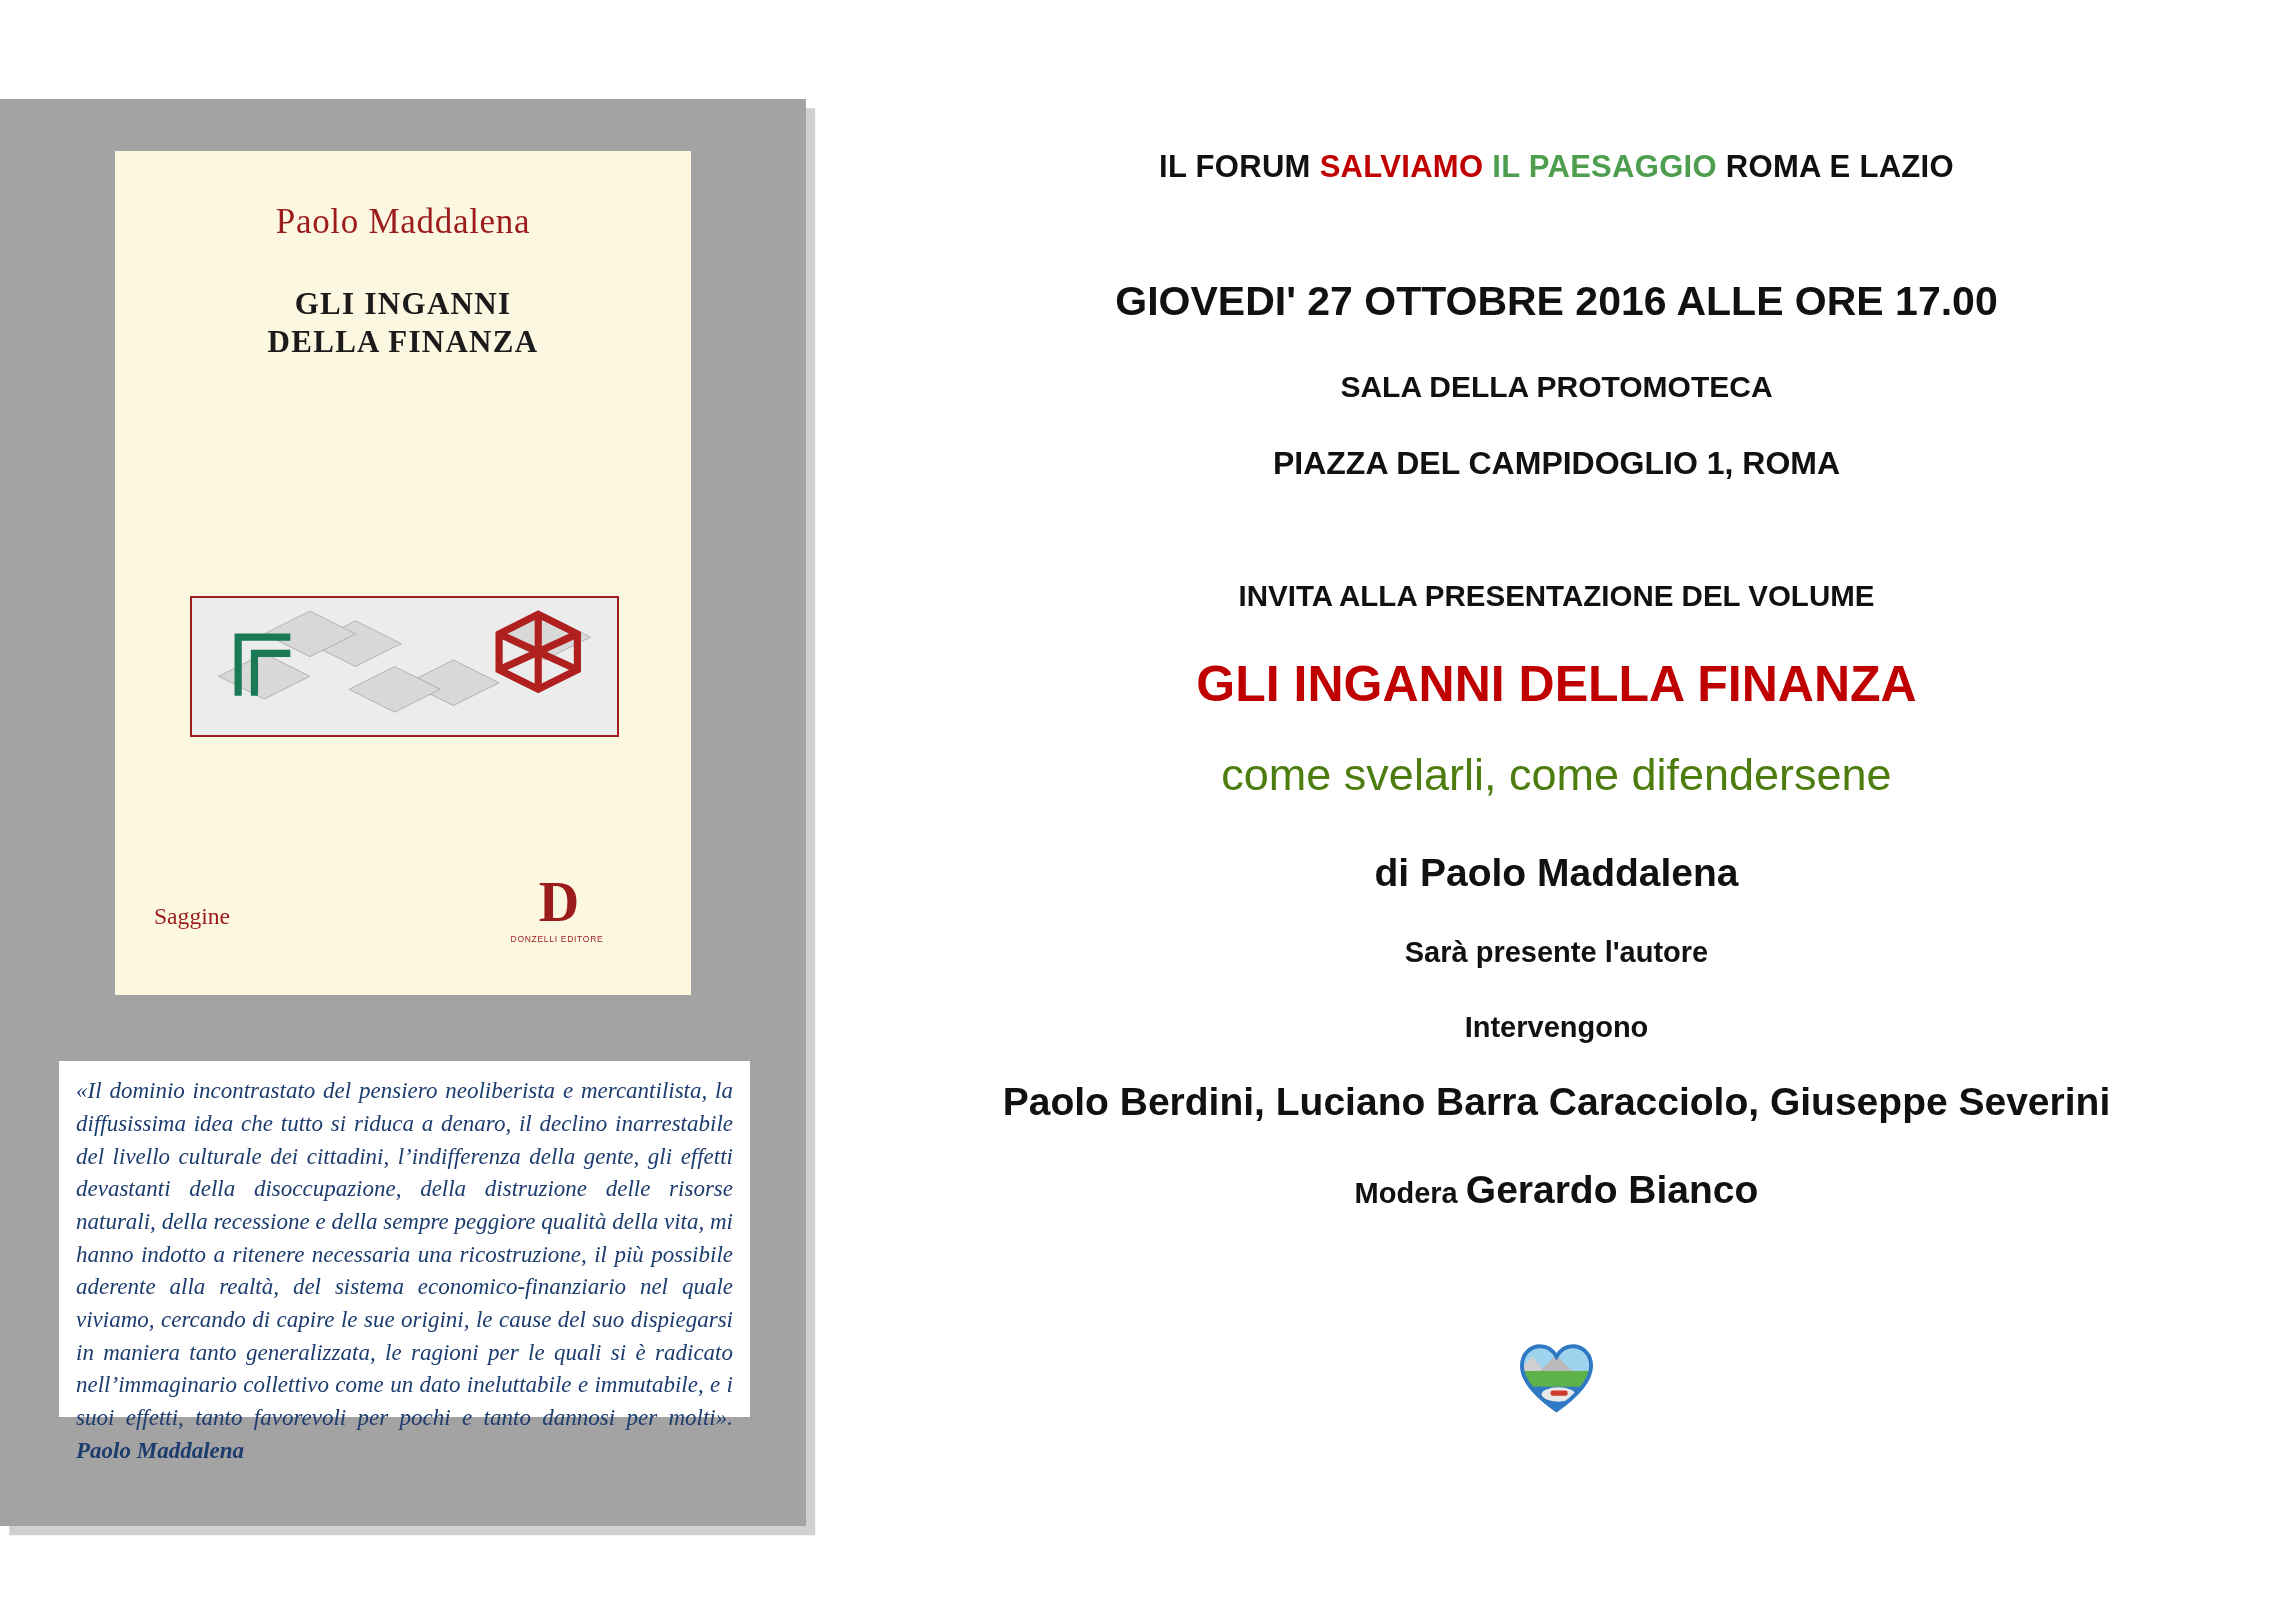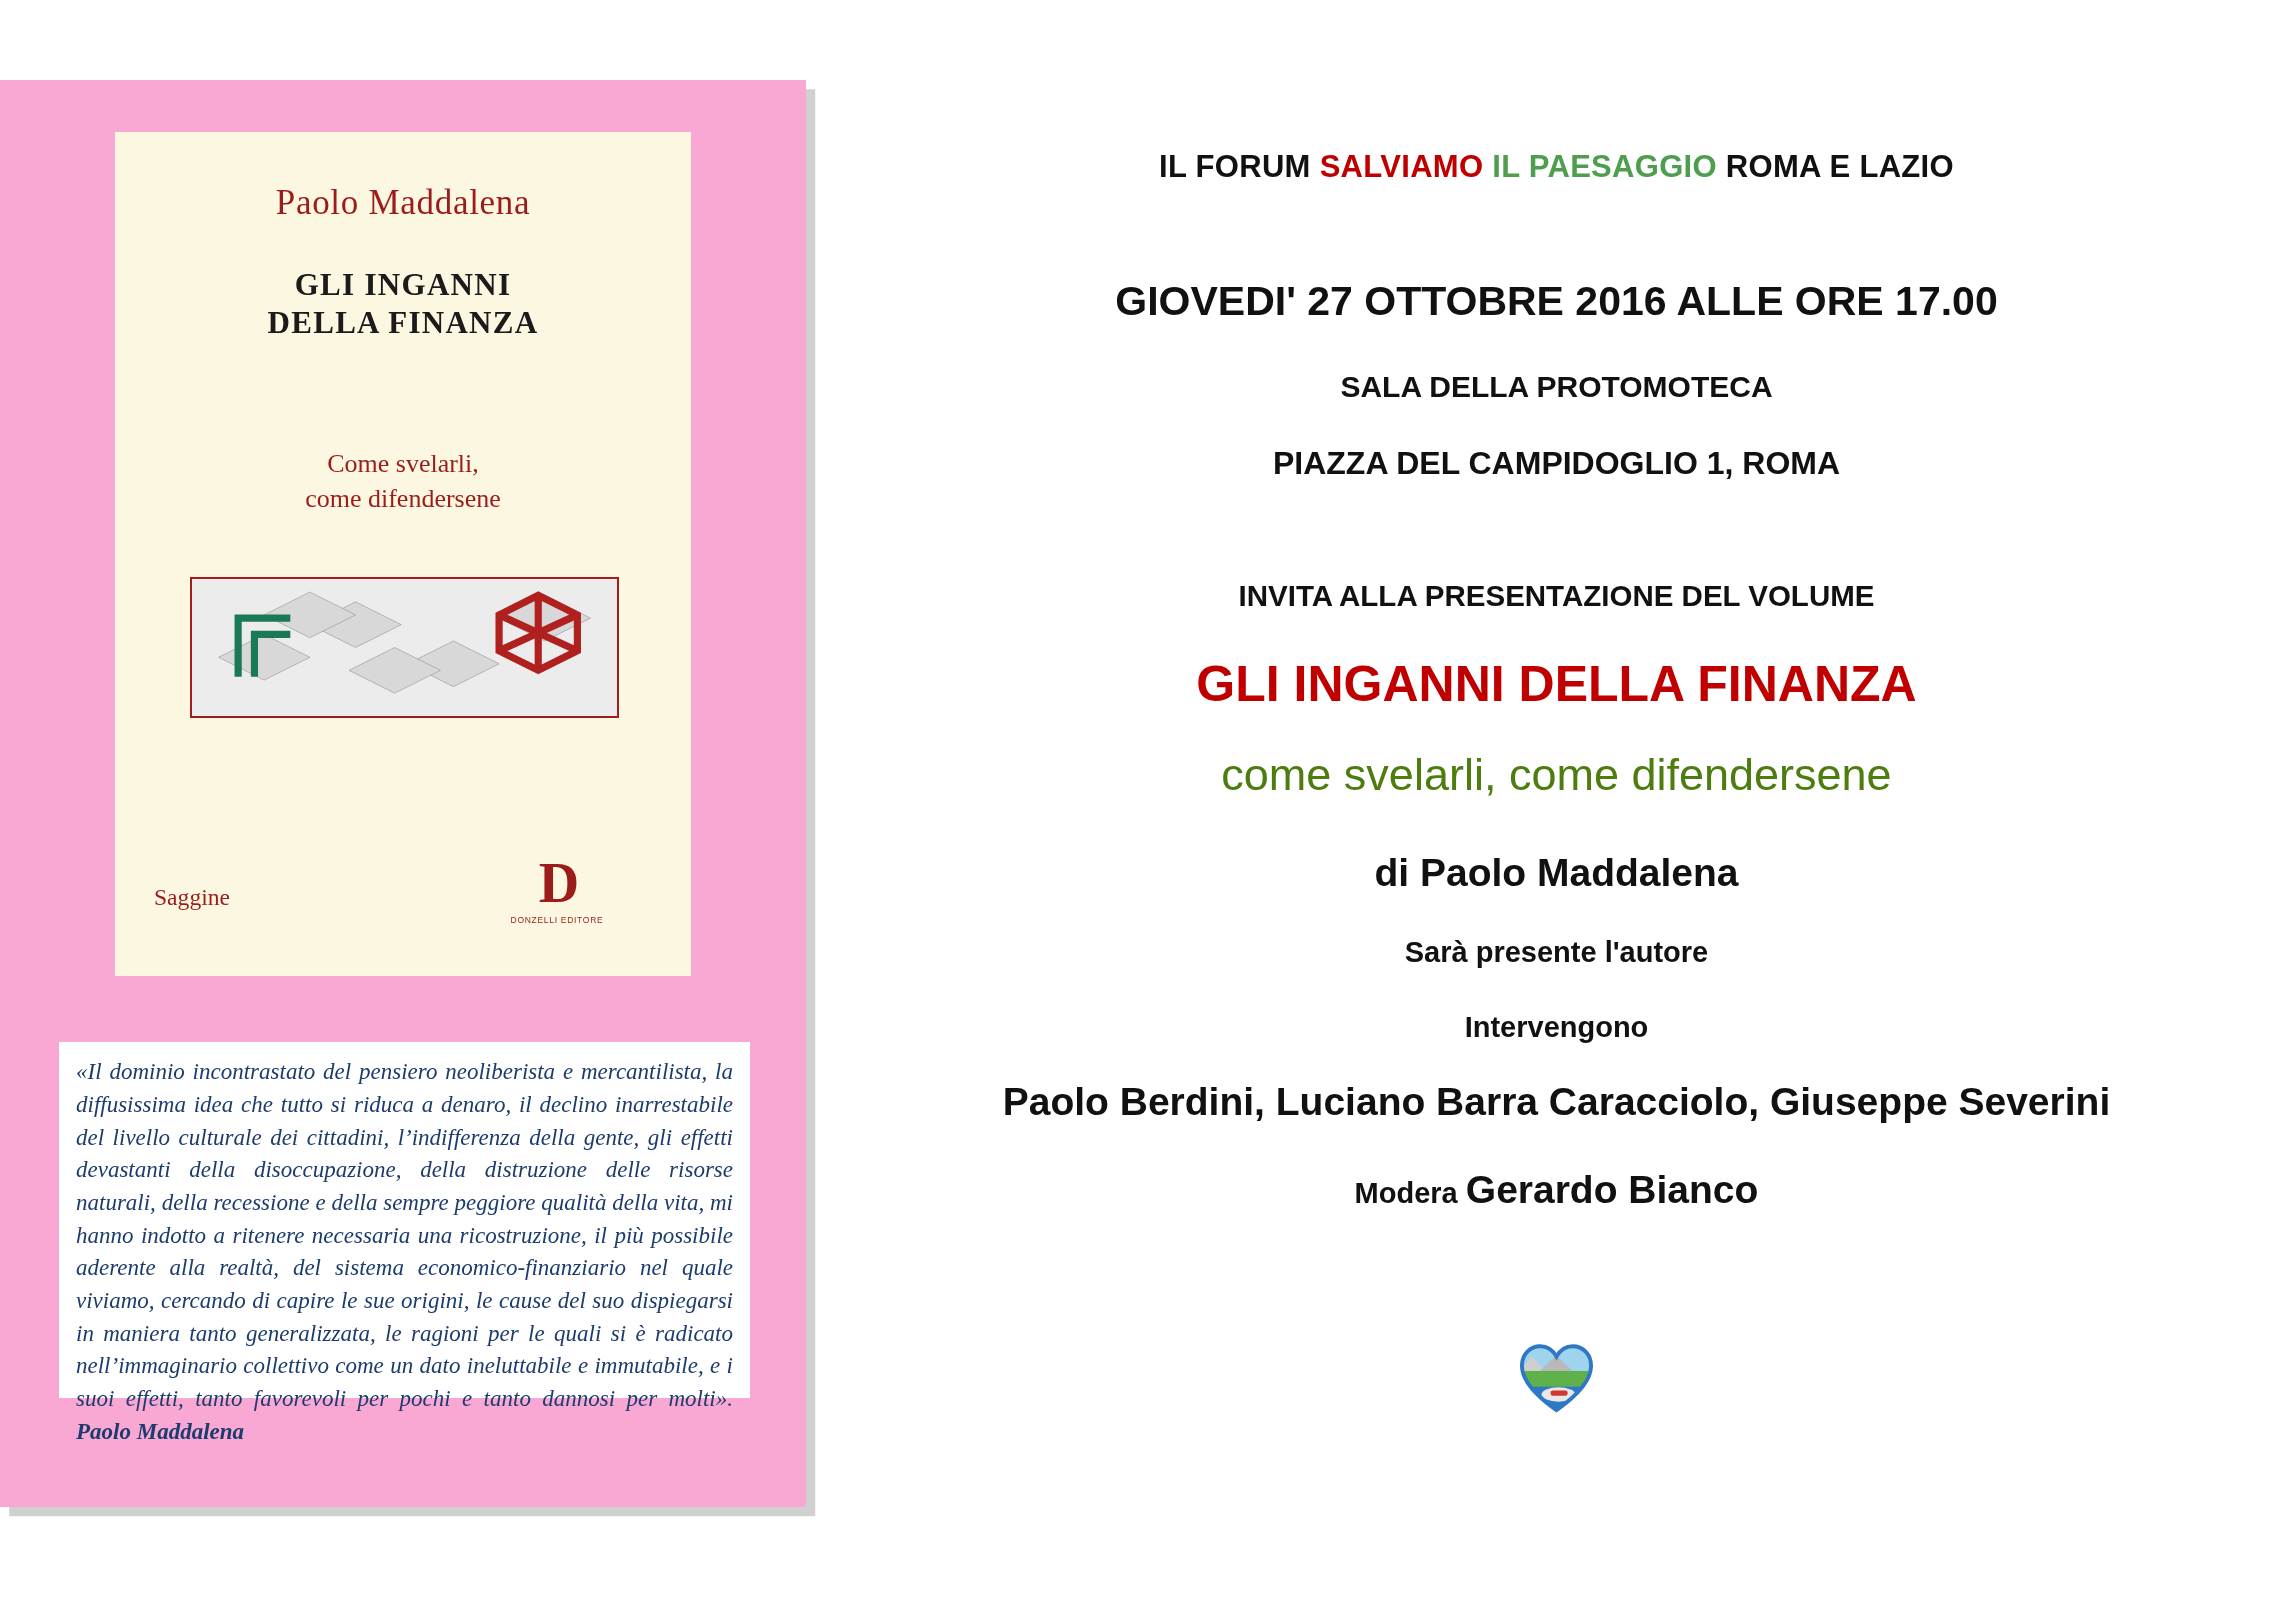--- a/index.html
+++ b/index.html
@@ -12,24 +12,24 @@
     height: 1623px;
     position: relative;
     font-family: "Liberation Sans", sans-serif;
     overflow: hidden;
   }
 
   
   .left-panel {
     position: absolute;
     left: 0px;
-    top: 80px;
+    top: 99px;
     width: 806px;
     height: 1427px;
-    background: #f9a8d4;
+    background: #a3a3a3;
     box-shadow: 9.2px 9.2px 0 rgba(150,150,150,0.45);
   }
   .book-cover {
     position: absolute;
     left: 115px;
     top: 52px;
     width: 576px;
     height: 844px;
     background: #fbf7e0;
   }
@@ -248,24 +248,20 @@
 </head>
 <body>
 
 <div class="left-panel">
 
   <div class="book-cover">
     <div class="bc-author">Paolo Maddalena</div>
     <div class="bc-title">
       <span>GLI INGANNI</span><br>
       <span>DELLA FINANZA</span>
-    </div>
-    <div class="bc-sub">
-      <span>Come svelarli,</span><br>
-      <span>come difendersene</span>
     </div>
 
     <div class="bc-art">
       <svg width="425" height="137" viewBox="0 0 650 210">
         <rect x="0" y="0" width="650" height="210" fill="#ececec"></rect>
         <g stroke="#9a9a9a" stroke-width="1" fill="#d8d8d8">
           <polygon points="40,120 110,85 180,120 110,155"></polygon>
           <polygon points="180,70 250,35 320,70 250,105"></polygon>
           <polygon points="330,130 400,95 470,130 400,165"></polygon>
           <polygon points="470,60 540,25 610,60 540,95"></polygon>

